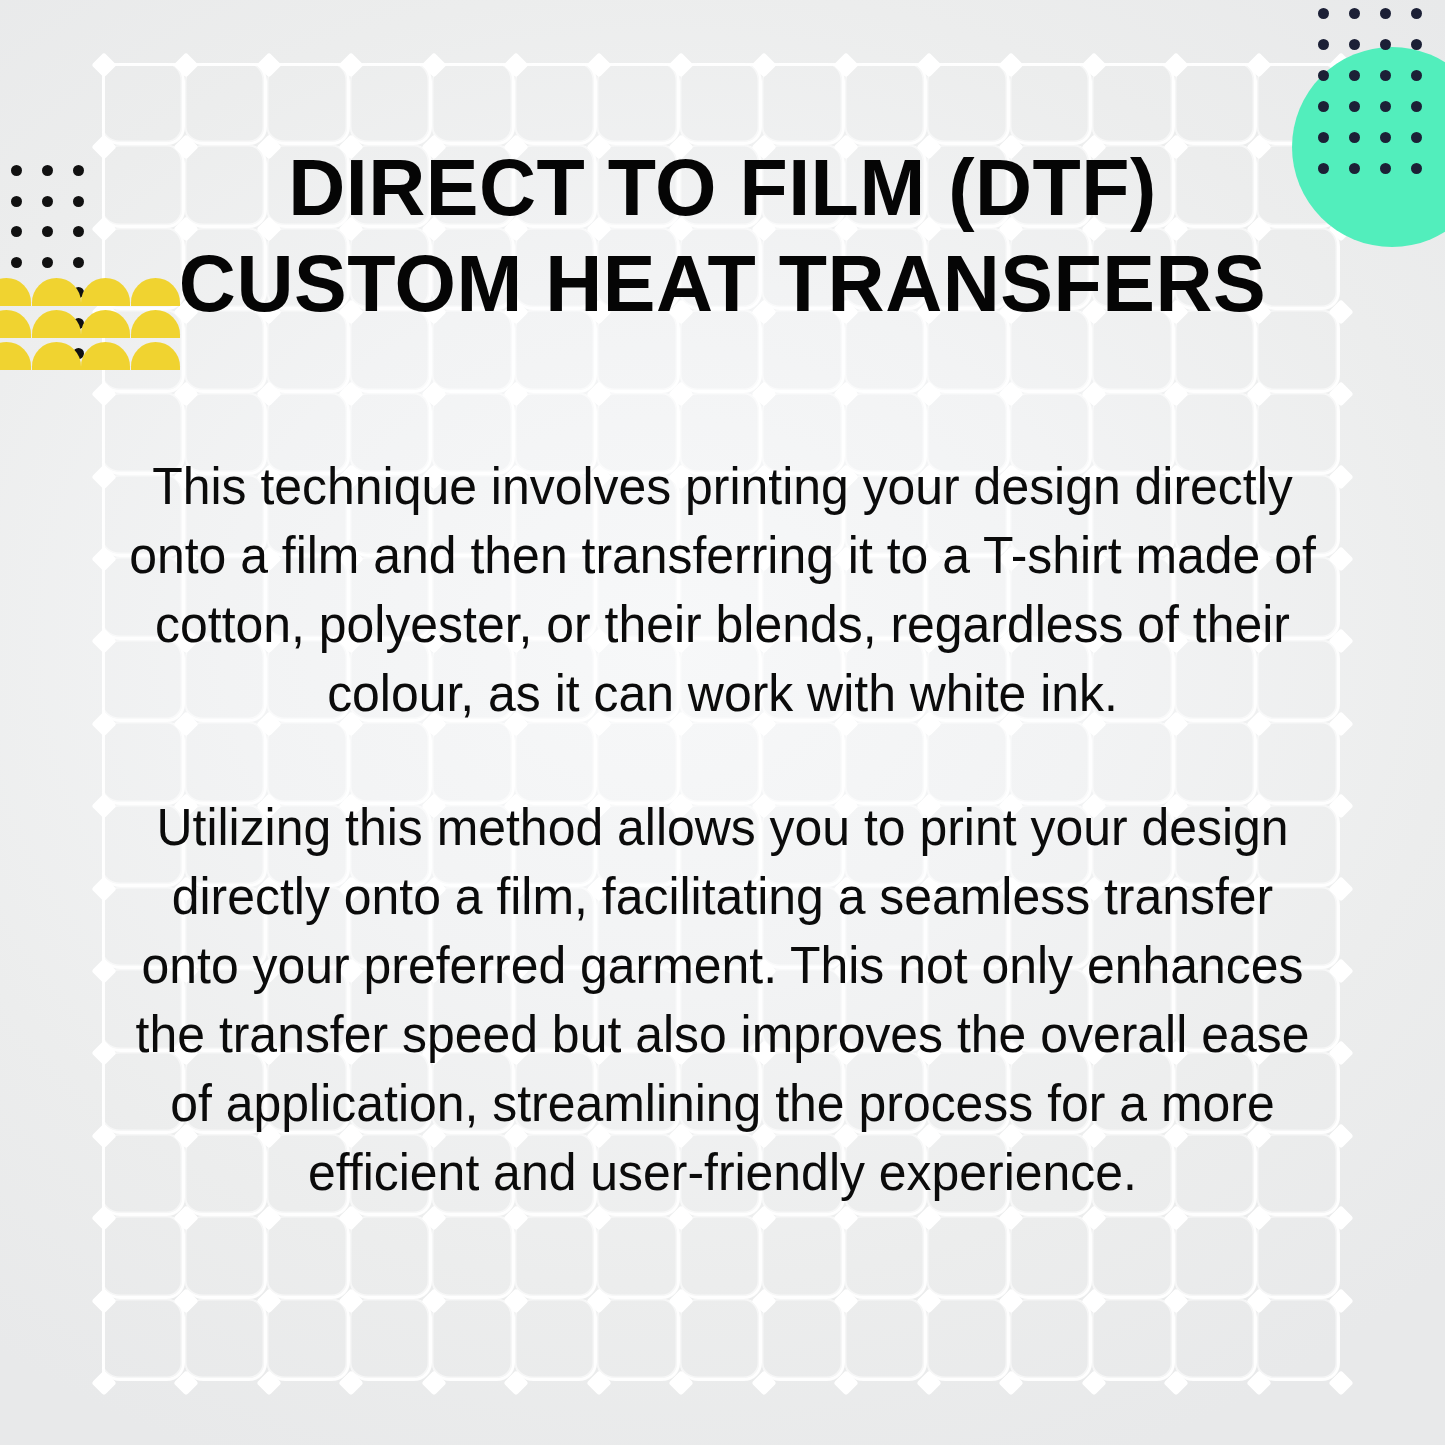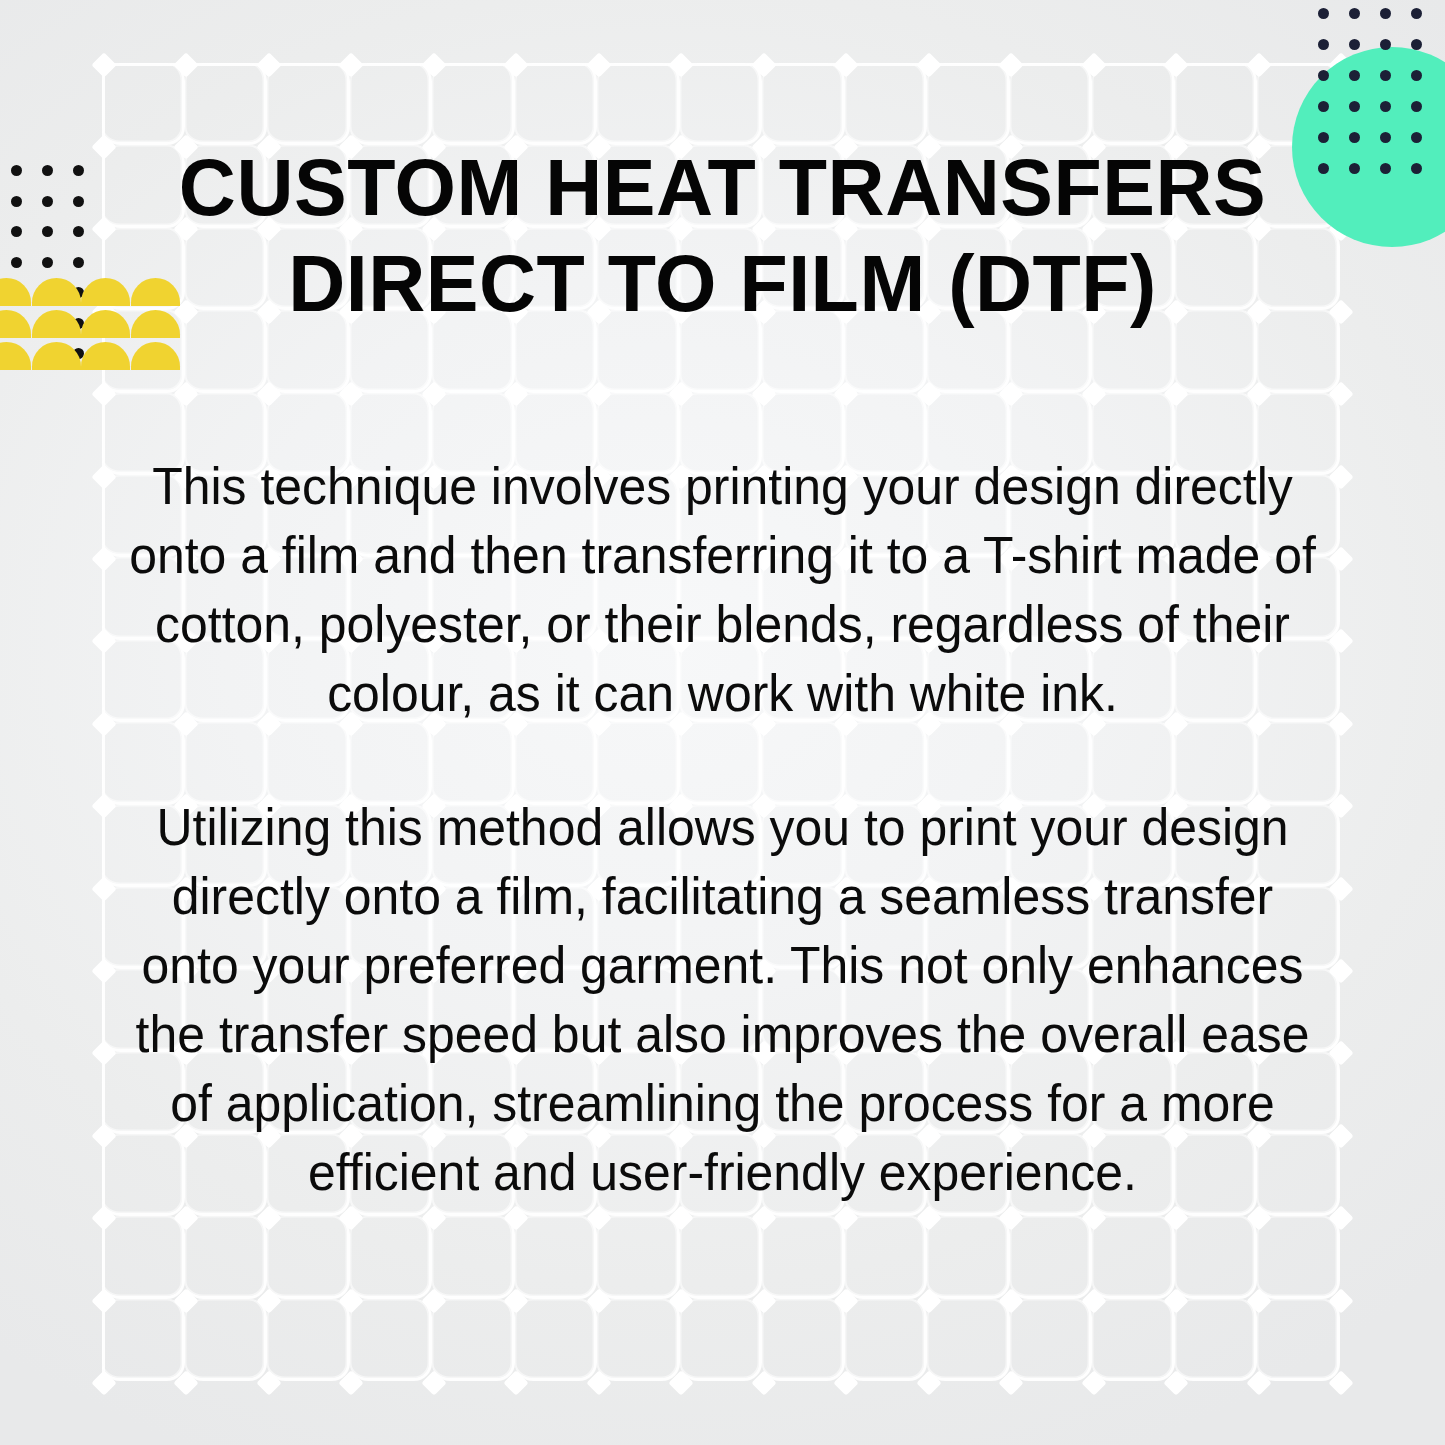--- a/index.html
+++ b/index.html
@@ -746,21 +746,21 @@
       <div class="semi" style="left: 99px; top: 32px; width: 49px; height: 28px; border-radius: 25px 25px 0px 0px;"></div>
       <div class="semi" style="left: 148.5px; top: 32px; width: 49px; height: 28px; border-radius: 25px 25px 0px 0px;"></div>
       <div class="semi" style="left: 0px; top: 64px; width: 49px; height: 28px; border-radius: 25px 25px 0px 0px;"></div>
       <div class="semi" style="left: 49.5px; top: 64px; width: 49px; height: 28px; border-radius: 25px 25px 0px 0px;"></div>
       <div class="semi" style="left: 99px; top: 64px; width: 49px; height: 28px; border-radius: 25px 25px 0px 0px;"></div>
       <div class="semi" style="left: 148.5px; top: 64px; width: 49px; height: 28px; border-radius: 25px 25px 0px 0px;"></div>
     </div>
 
   <div class="content">
     <div class="title">
+      <span class="line line1">DIRECT TO FILM (DTF)</span>
       <span class="line line2">CUSTOM HEAT TRANSFERS</span>
-      <span class="line line1">DIRECT TO FILM (DTF)</span>
     </div>
 
     <div class="body-block p1">This technique involves printing your design directly onto a film and then transferring it to a T-shirt made of cotton, polyester, or their blends, regardless of their colour, as it can work with white ink.</div>
     <div class="body-block p2">Utilizing this method allows you to print your design directly onto a film, facilitating a seamless transfer onto your preferred garment. This not only enhances the transfer speed but also improves the overall ease of application, streamlining the process for a more efficient and user-friendly experience.</div>
   </div>
 
 </div>
 
 </body></html>

